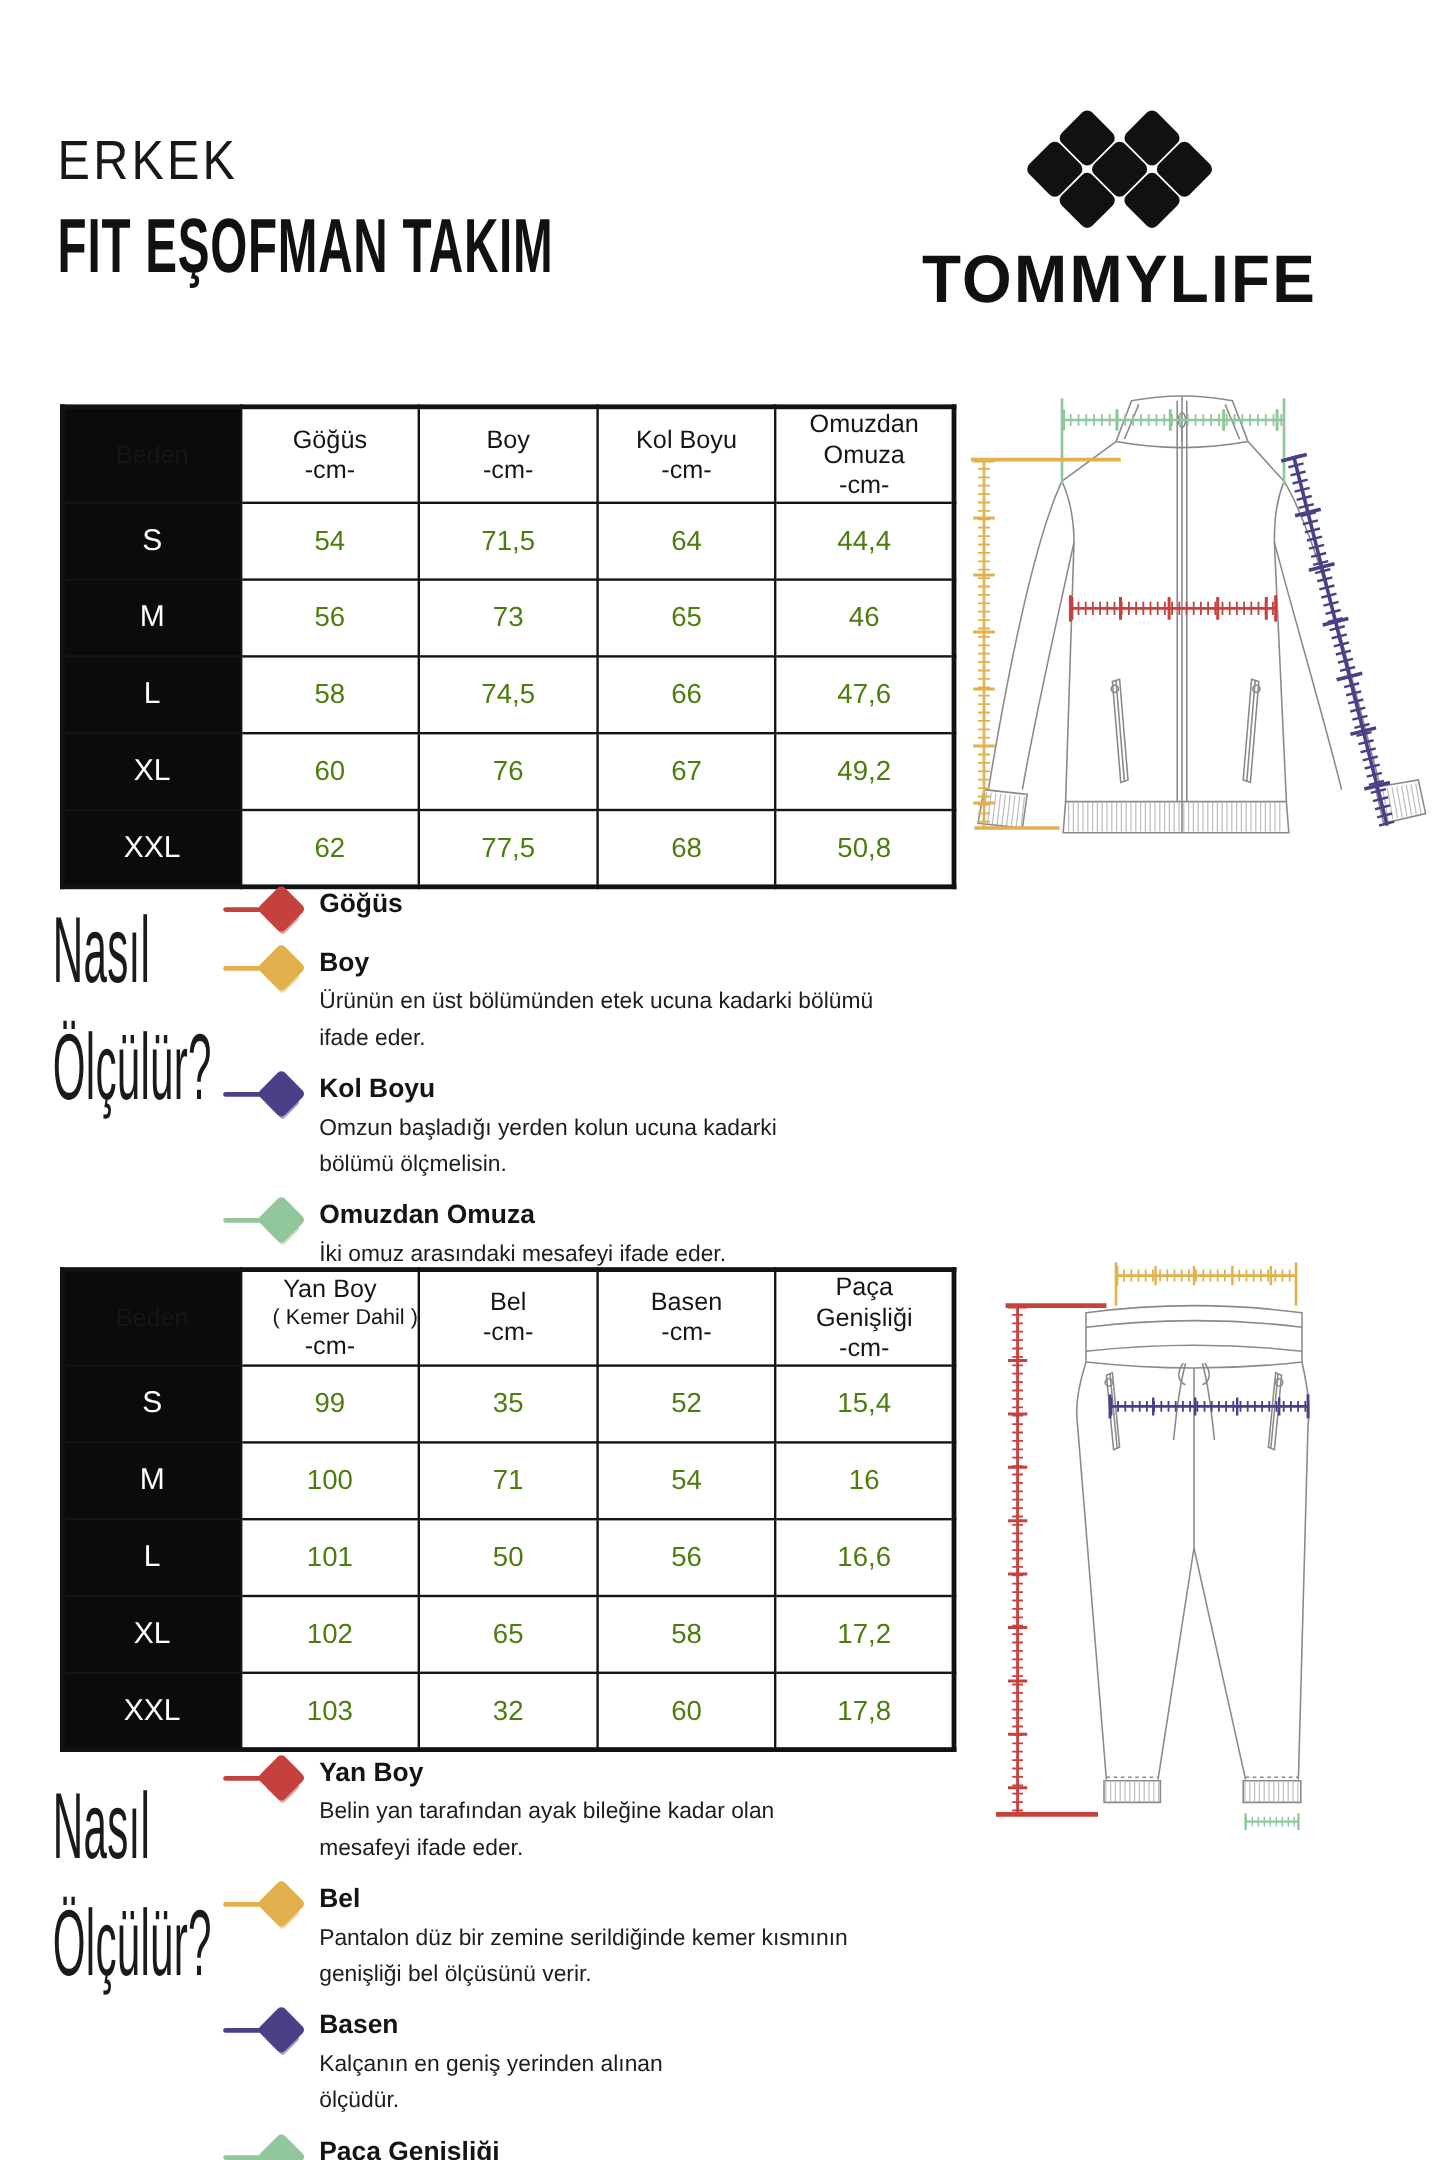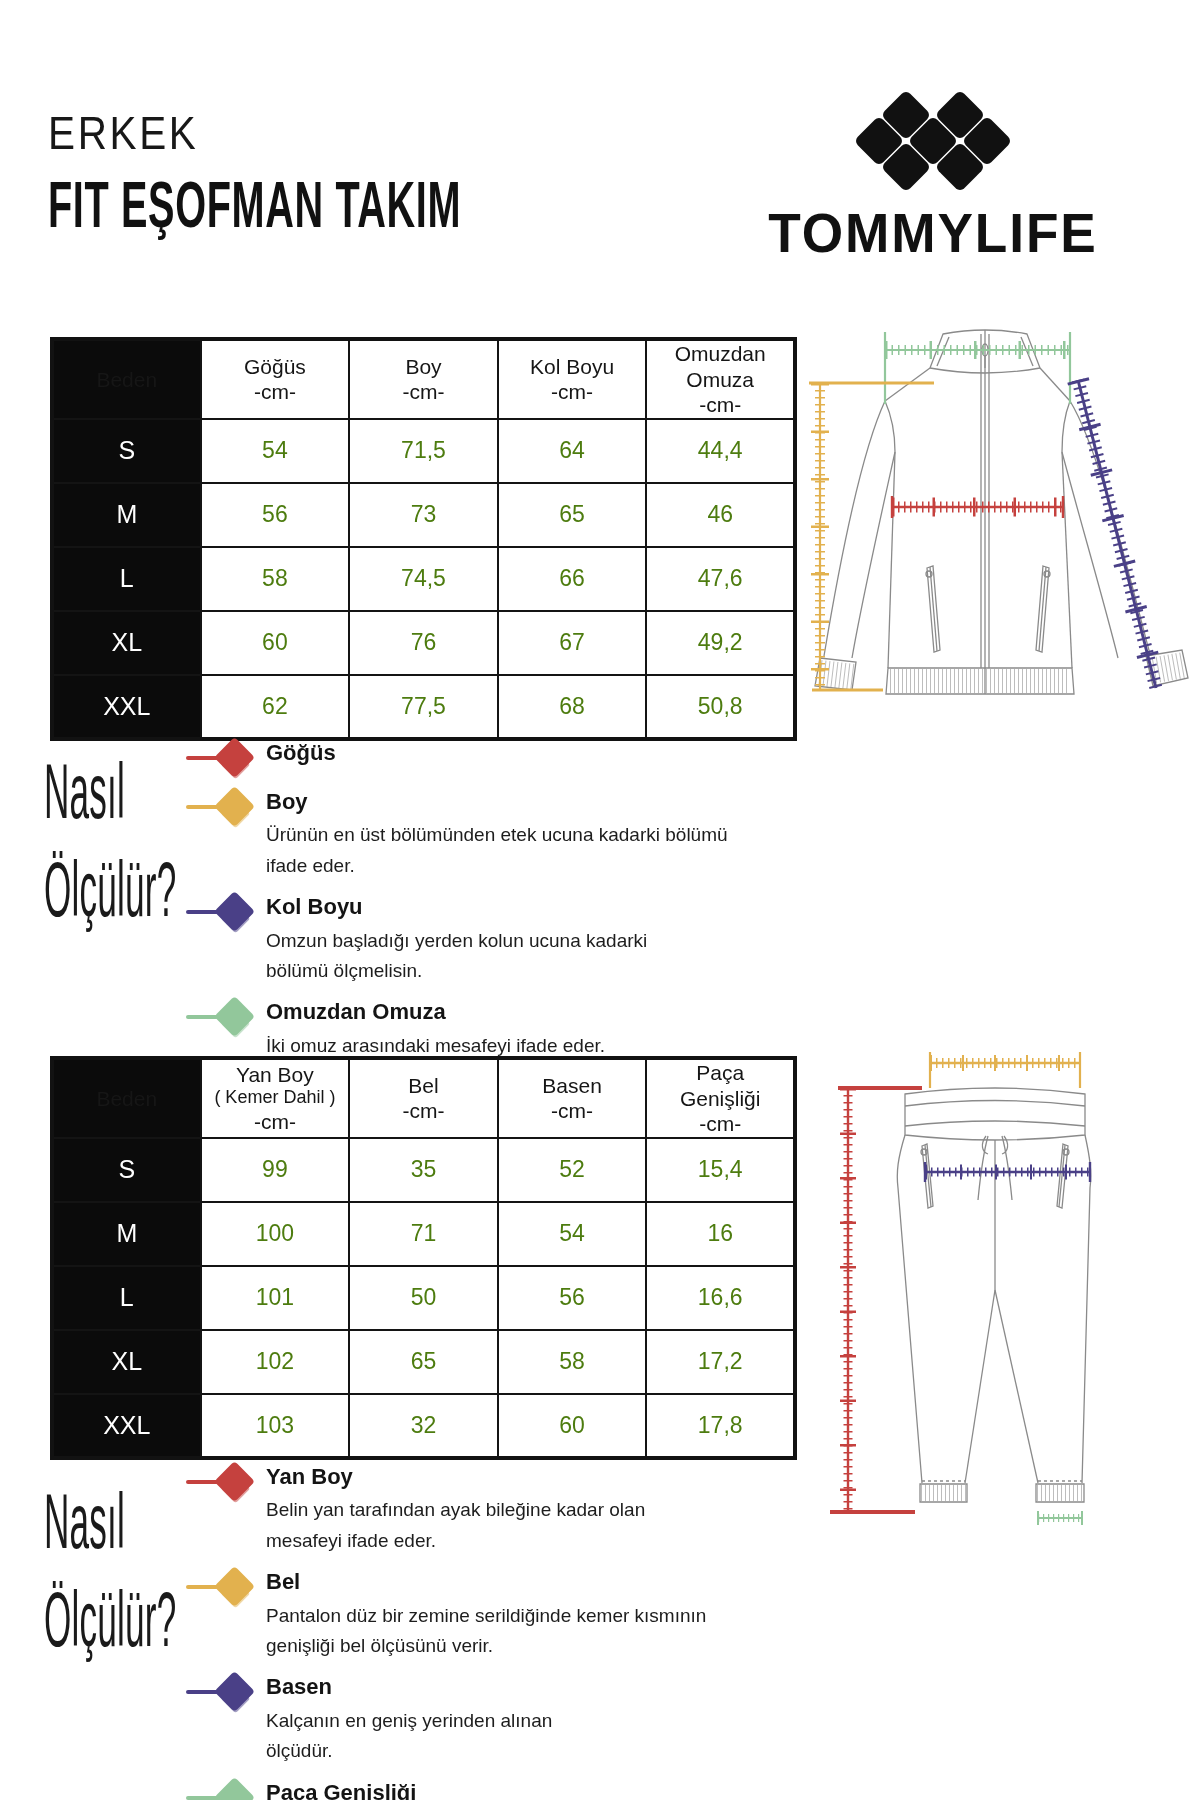--- a/index.html
+++ b/index.html
@@ -23,21 +23,21 @@
   
   .size-table { position:absolute; left:50px; width:747px; border-collapse:collapse;
                 table-layout:fixed; background:#fff; border:4px solid #121212; }
   .size-table th, .size-table td { border:2px solid #141414; text-align:center; vertical-align:middle; }
   .size-table thead tr { height:72px; }
   .size-table tbody tr { height:64px; }
   .size-table td { font-size:23px; color:#4d7c0f; }
   .col-size { background:#0b0b0b; color:#fff !important; font-size:25px !important; }
   th.col-size { font-size:25px !important; font-weight:400; }
   .hline { display:block; font-size:21px; font-weight:400; color:#161616; line-height:1.22; }
-  .hline.small { font-size:18px; }
+  .hline.small { font-size:18px;text-align:right; }
   #table-jacket { top:337px; }
   #table-pants  { top:1056px; }
 
   
   .howto-title { position:absolute; left:44px; color:#1a1a1a; }
   .howto-line { font-size:78px; font-weight:400; line-height:98px; letter-spacing:0.5px;
                 transform:scaleX(0.45); transform-origin:0 50%; white-space:nowrap; }
   #howto1 { top:742px; }
   #howto2 { top:1472px; }
 

